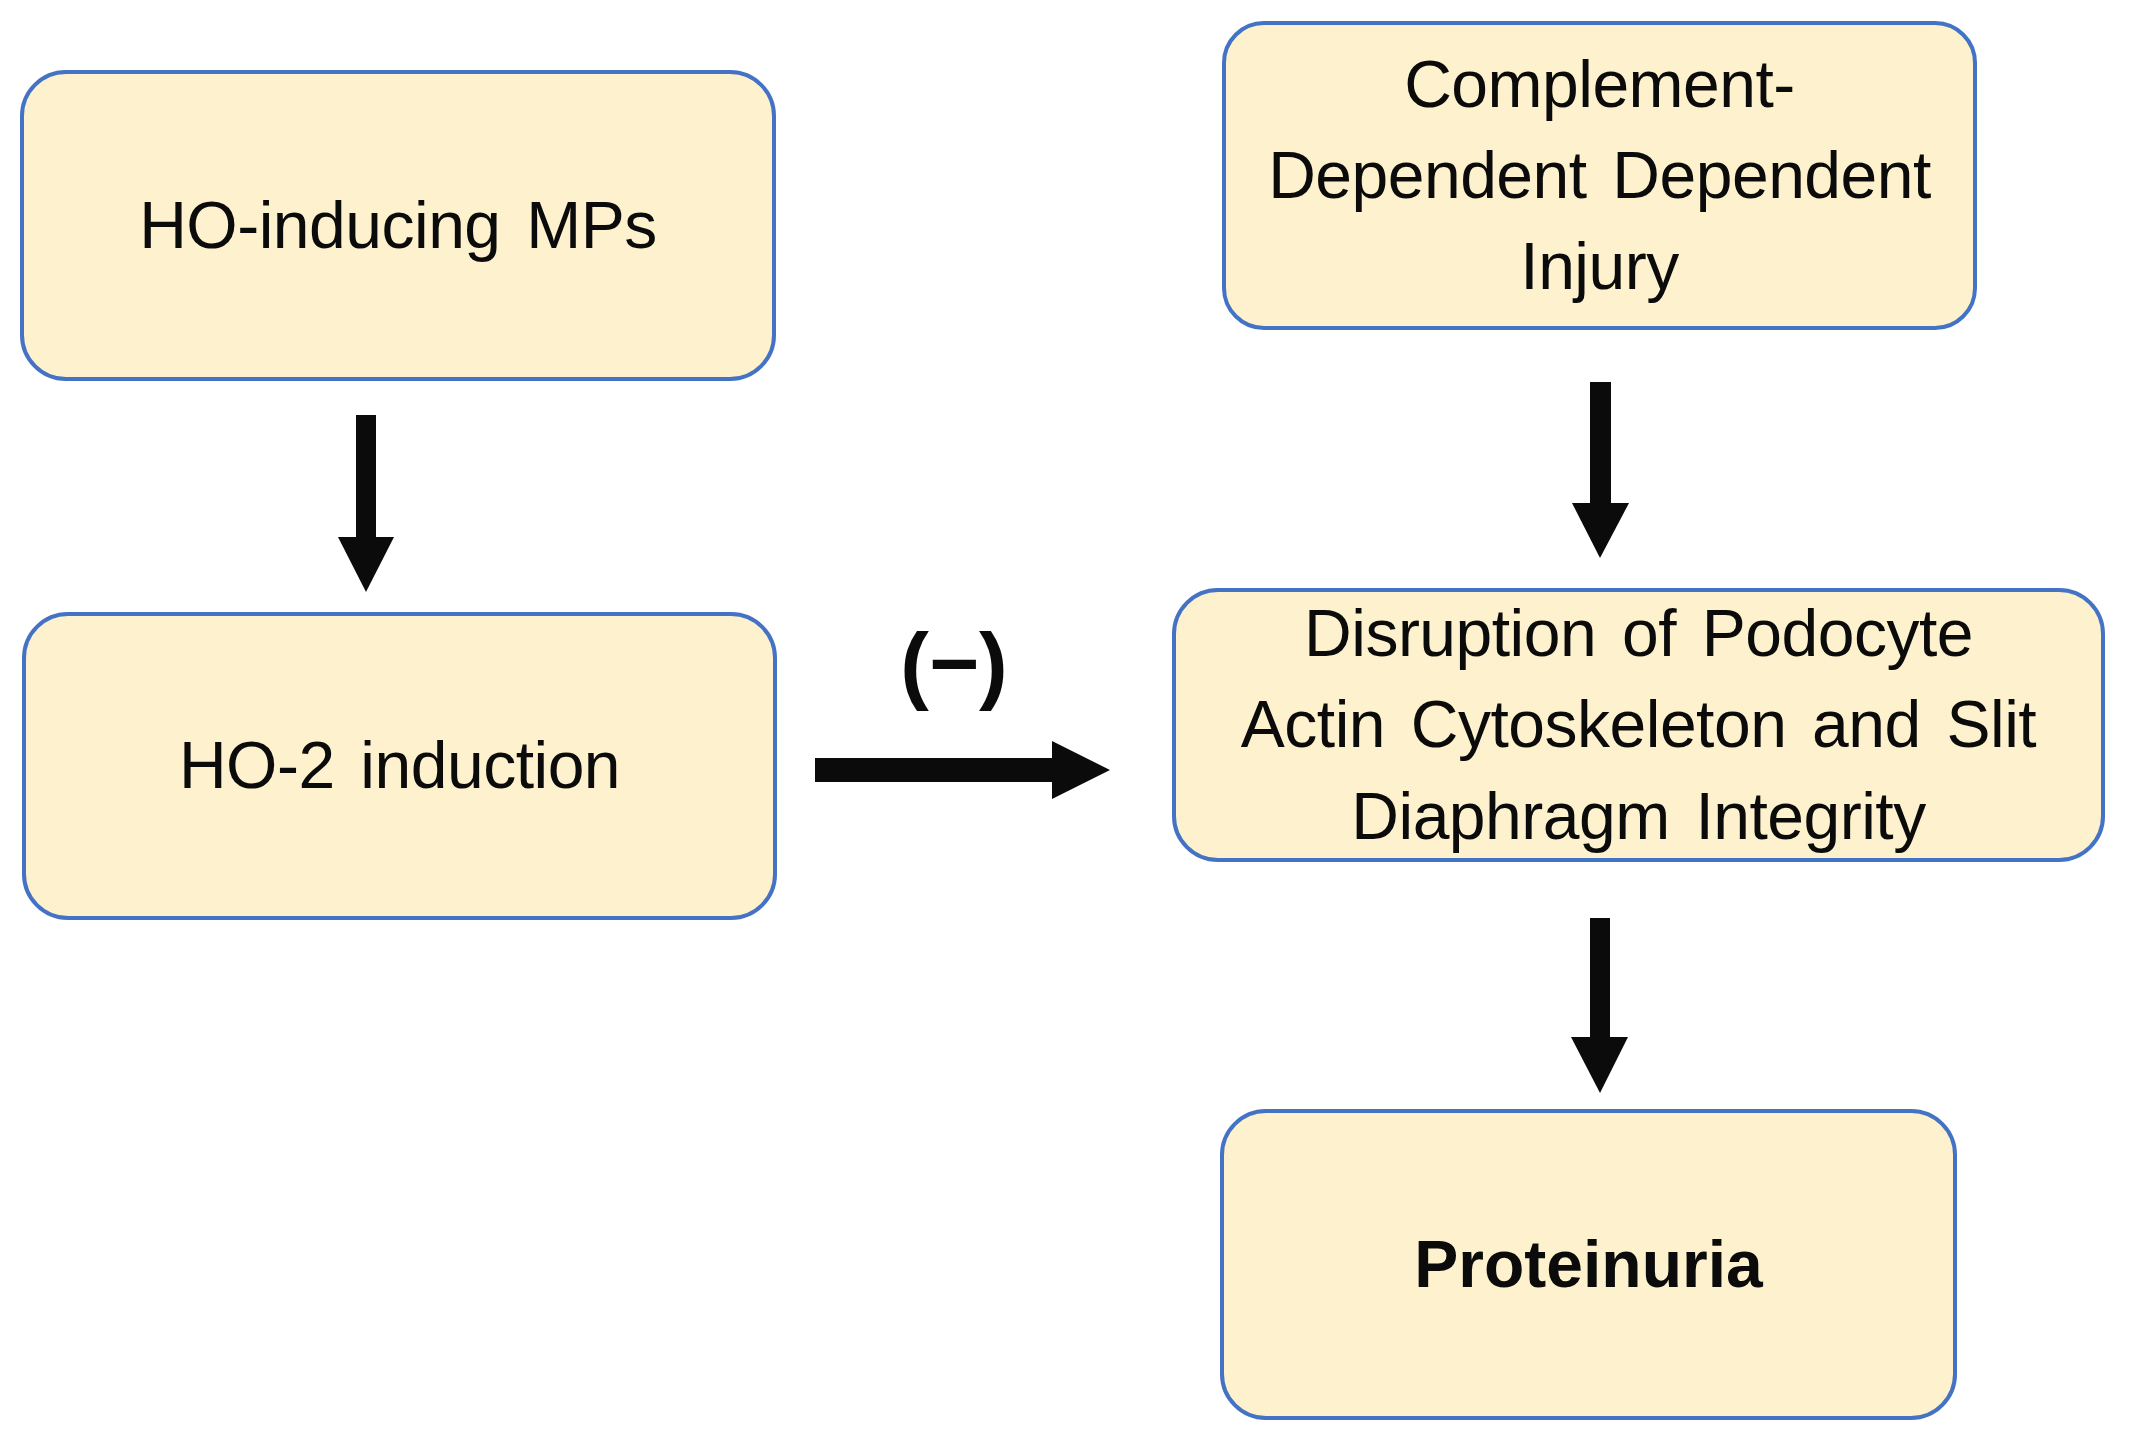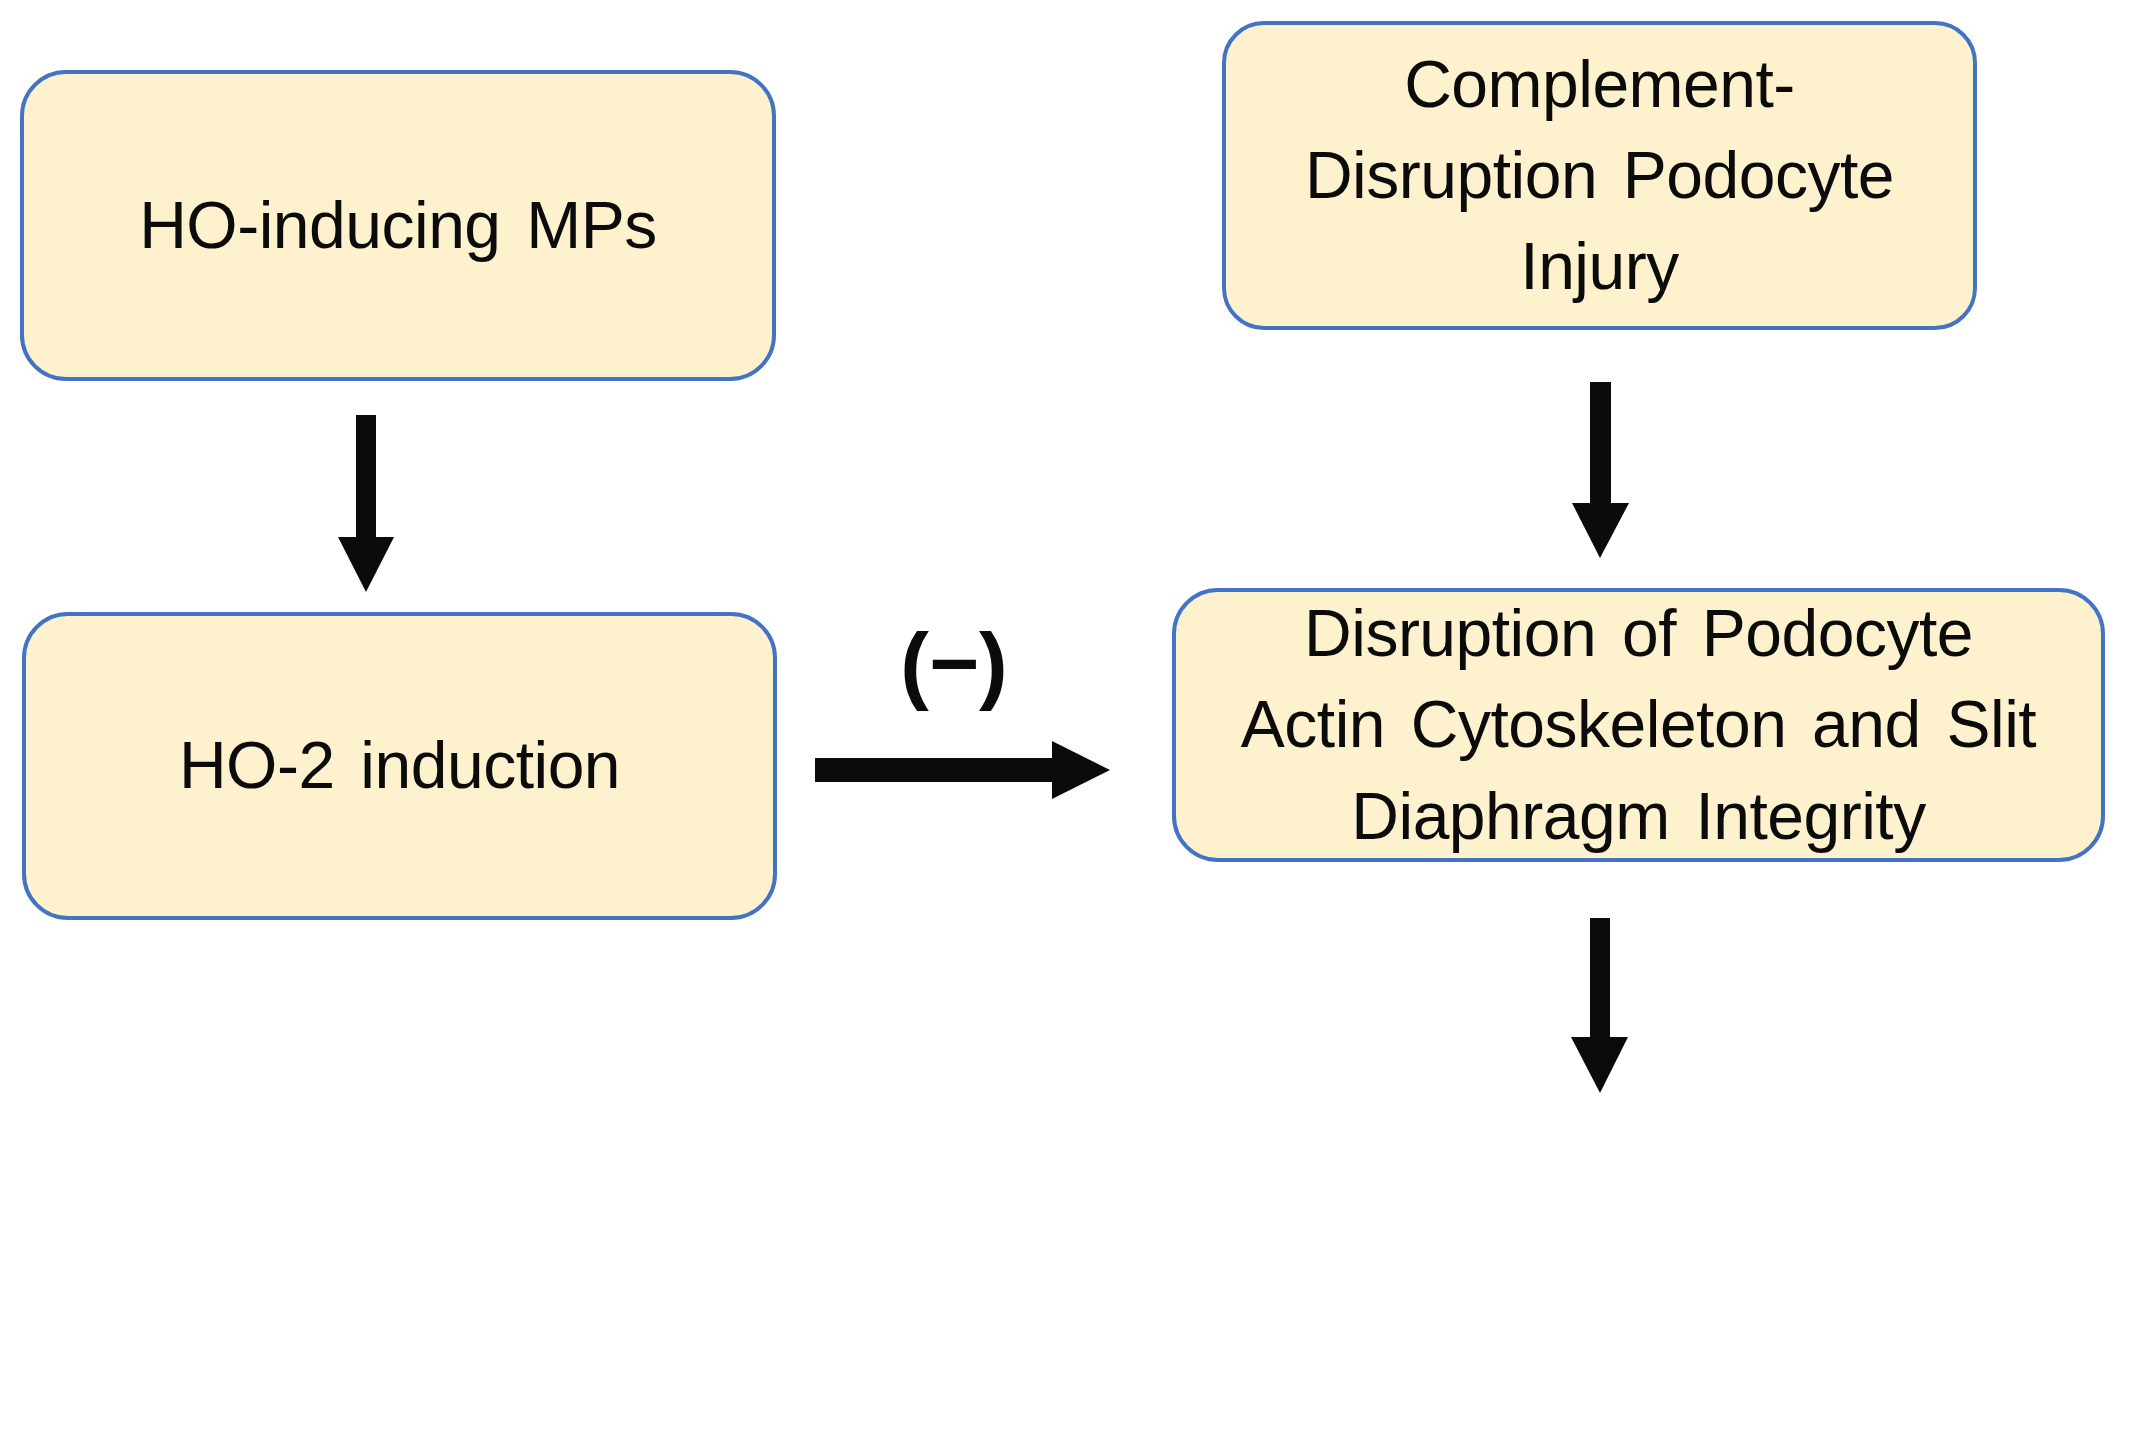--- a/index.html
+++ b/index.html
@@ -86,26 +86,29 @@
   <div class="node" id="node-ho-inducing-mps">
     <span class="line">HO-inducing MPs</span>
   </div>
 
   <div class="node" id="node-ho1-induction">
     <span class="line">HO-2 induction</span>
   </div>
 
   <div class="node" id="node-complement-injury">
     <span class="line">Complement-</span>
-    <span class="line">Disruption Podocyte</span>
+    <span class="line">Dependent Dependent</span>
     <span class="line">Injury</span>
   </div>
 
   <div class="node" id="node-disruption">
     <span class="line">Disruption of Podocyte</span>
     <span class="line">Actin Cytoskeleton and Slit</span>
     <span class="line">Diaphragm Integrity</span>
   </div>
 
+  <div class="node" id="node-proteinuria">
+    <span class="line">Proteinuria</span>
+  </div>
 
   <div id="edge-inhibition-label">(−)</div>
 
 </div>
 
 </body></html>

